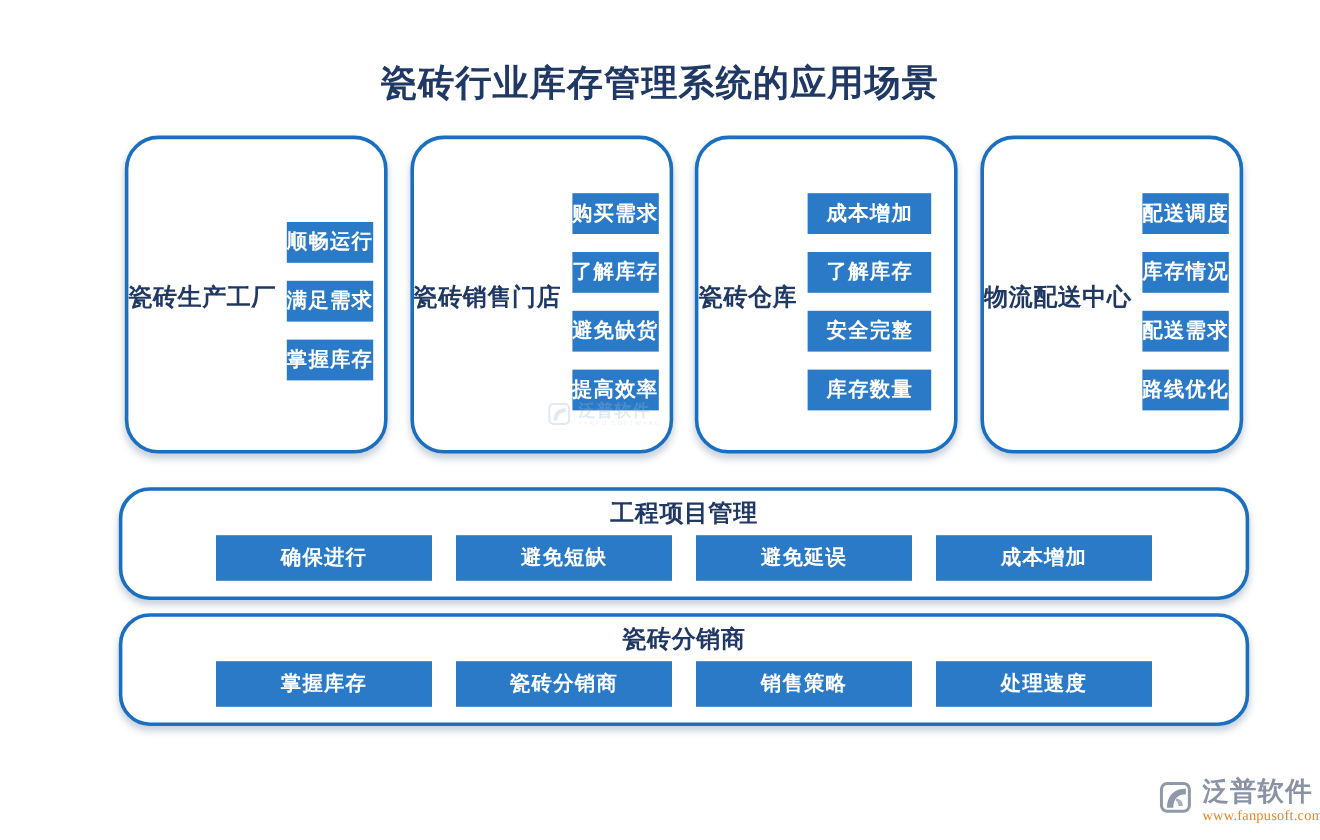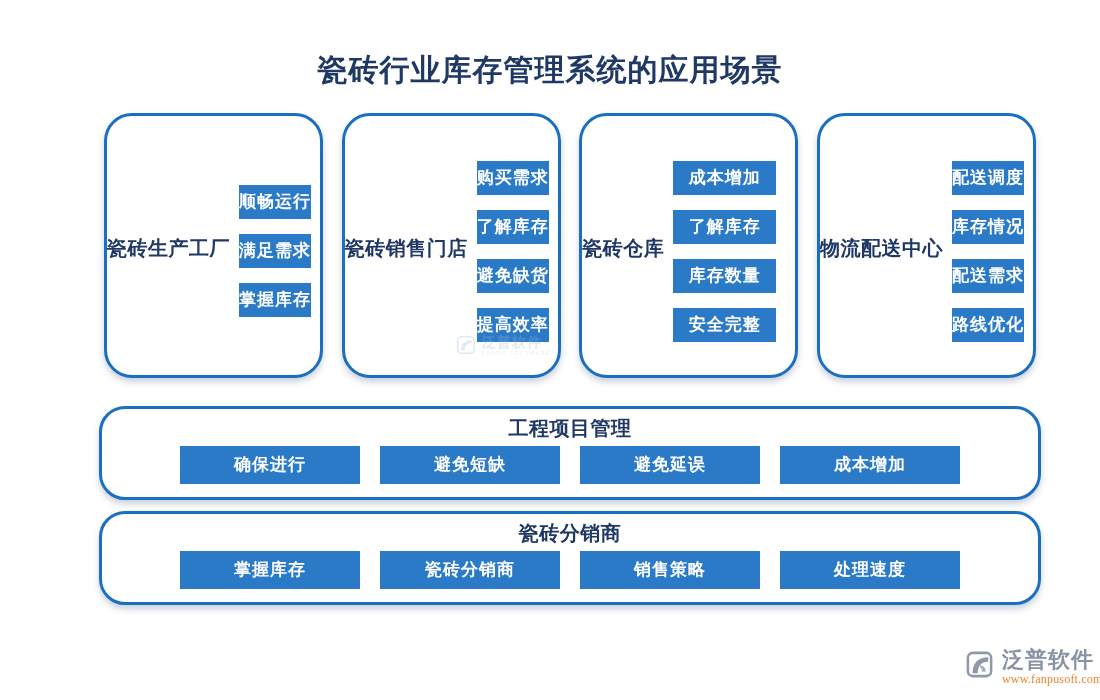--- a/index.html
+++ b/index.html
@@ -225,22 +225,22 @@
       <div class="chip">避免缺货</div>
       <div class="chip">提高效率</div>
     </div>
   </div>
 
   <div class="card">
     <div class="card-title">瓷砖仓库</div>
     <div class="card-items">
       <div class="chip">成本增加</div>
       <div class="chip">了解库存</div>
+      <div class="chip">安全完整</div>
       <div class="chip">库存数量</div>
-      <div class="chip">安全完整</div>
     </div>
   </div>
 
   <div class="card">
     <div class="card-title">物流配送中心</div>
     <div class="card-items">
       <div class="chip">配送调度</div>
       <div class="chip">库存情况</div>
       <div class="chip">配送需求</div>
       <div class="chip">路线优化</div>

